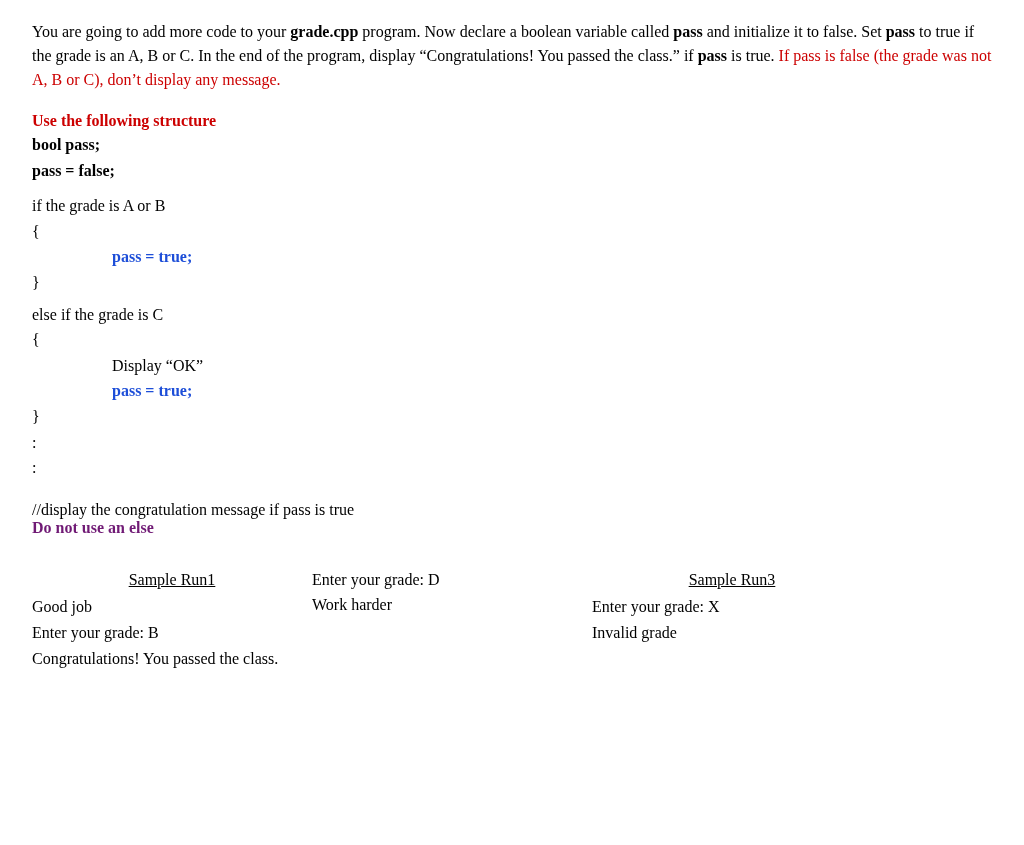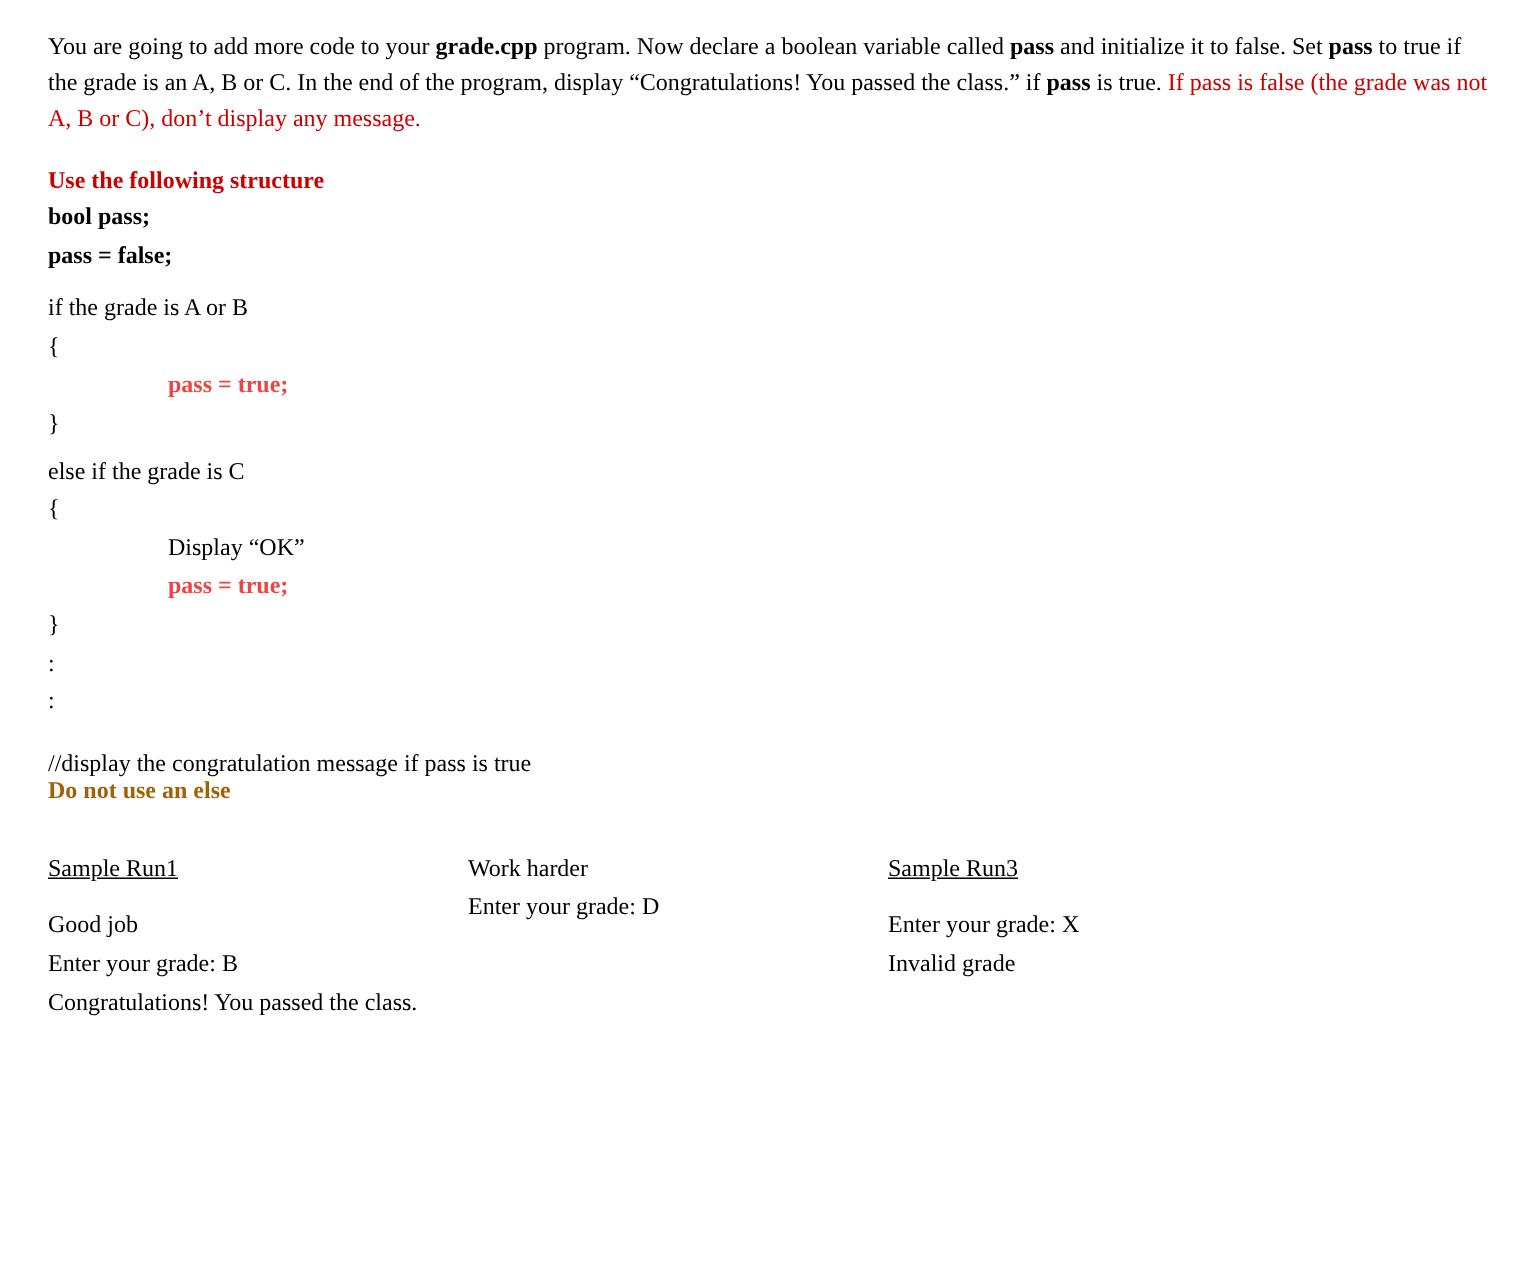--- a/index.html
+++ b/index.html
@@ -44,59 +44,60 @@
 
     .code-line {
       line-height: 1.6;
     }
 
     .code-line.bold {
       font-weight: bold;
     }
 
     .code-line.red {
-      color: #ef4444;
+      color: #1d4ed8;
       font-weight: bold;
     }
 
     .indent {
       padding-left: 80px;
     }
 
     .section-gap {
       margin-top: 6px;
     }
 
     .comment-line {
       font-weight: normal;
       margin-top: 20px;
     }
 
     .do-not-line {
-      color: #a16207;
+      color: #701a75;
       font-weight: bold;
       margin-bottom: 30px;
     }
 
     .sample-runs {
       display: flex;
       flex-direction: row;
       gap: 0;
       margin-top: 10px;
     }
 
     .sample-run {
       min-width: 280px;
       line-height: 1.6;
     }
 
     .sample-run-title {
       text-decoration: underline;
       display: block;
-      margin-bottom: 12px;
+      margin-bottom: 2px;
+      text-align: center;
     }
 
     .sample-run-line {
       display: block;
       line-height: 1.6;
     }
   </style>
 </head>
 <body>
 
@@ -126,21 +127,21 @@
 <div class="do-not-line">Do not use an else</div>
 
 <div class="sample-runs">
 <div class="sample-run">
       <span class="sample-run-title">Sample Run1</span>
       <span class="sample-run-line">Good job</span>
       <span class="sample-run-line">Enter your grade: B</span>
       <span class="sample-run-line">Congratulations! You passed the class.</span>
     </div>
     <div class="sample-run">
+      <span class="sample-run-line">Enter your grade: D</span>
       <span class="sample-run-line">Work harder</span>
-      <span class="sample-run-line">Enter your grade: D</span>
     </div>
     <div class="sample-run">
       <span class="sample-run-title">Sample Run3</span>
       <span class="sample-run-line">Enter your grade: X</span>
       <span class="sample-run-line">Invalid grade</span>
     </div>
   </div>
 
 </body></html>

